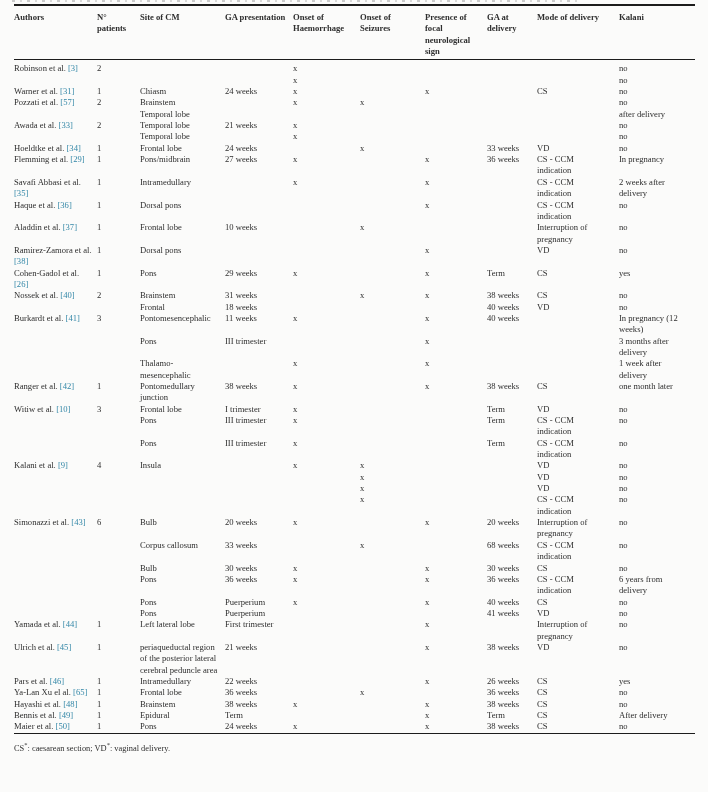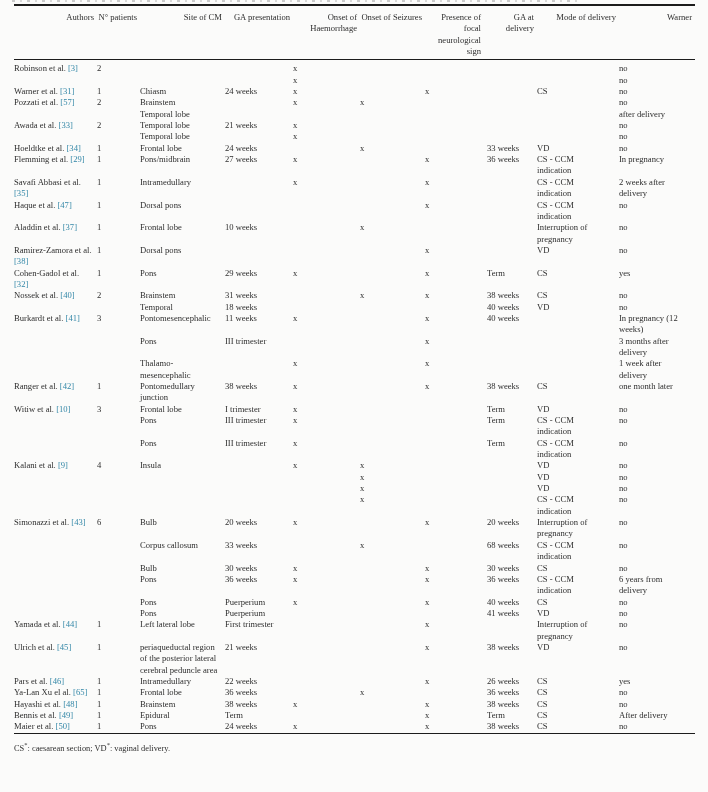--- a/index.html
+++ b/index.html
@@ -28,22 +28,22 @@
   table.cm-table {
     border-collapse: collapse;
     table-layout: fixed;
     width: 681px;
     margin: 4px 0 0 14px;
     font-size: 8.6px;
     line-height: 11.35px;
     border-top: 2px solid #1c1c1c;
   }
   table.cm-table th {
-    font-weight: normal;
-    text-align: right;
+    font-weight: bold;
+    text-align: left;
     vertical-align: top;
     padding: 6px 3px 2px 0;
     border-bottom: 1.2px solid #1c1c1c;
   }
   table.cm-table td {
     vertical-align: top;
     text-align: left;
     padding: 0 3px 0 0;
   }
   table.cm-table tbody tr:first-child td { padding-top: 3px; }
@@ -105,21 +105,21 @@
           <th>
             <div class="cell hc7">Presence of focal neurological sign</div>
           </th>
           <th>
             <div class="cell hc8">GA at delivery</div>
           </th>
           <th>
             <div class="cell hc9">Mode of delivery</div>
           </th>
           <th>
-            <div class="cell hc10">Warner</div>
+            <div class="cell hc10">Kalani</div>
           </th>
         </tr>
     </thead>
     <tbody>
         <tr>
           <td>
             <div class="cell c1">Robinson et al. <span class="ref">[3]</span></div>
           </td>
           <td>
             <div class="cell c2">2</div>
@@ -432,21 +432,21 @@
           </td>
           <td>
             <div class="cell c9">CS - CCM indication</div>
           </td>
           <td>
             <div class="cell c10">2 weeks after delivery</div>
           </td>
         </tr>
         <tr>
           <td>
-            <div class="cell c1">Haque et al. <span class="ref">[47]</span></div>
+            <div class="cell c1">Haque et al. <span class="ref">[36]</span></div>
           </td>
           <td>
             <div class="cell c2">1</div>
           </td>
           <td>
             <div class="cell c3">Dorsal pons</div>
           </td>
           <td>
             <div class="cell c4"></div>
           </td>
@@ -528,21 +528,21 @@
           </td>
           <td>
             <div class="cell c9">VD</div>
           </td>
           <td>
             <div class="cell c10">no</div>
           </td>
         </tr>
         <tr>
           <td>
-            <div class="cell c1">Cohen-Gadol et al. <span class="ref">[32]</span></div>
+            <div class="cell c1">Cohen-Gadol et al. <span class="ref">[26]</span></div>
           </td>
           <td>
             <div class="cell c2">1</div>
           </td>
           <td>
             <div class="cell c3">Pons</div>
           </td>
           <td>
             <div class="cell c4">29 weeks</div>
           </td>
@@ -598,21 +598,21 @@
           </td>
         </tr>
         <tr>
           <td>
             <div class="cell c1"></div>
           </td>
           <td>
             <div class="cell c2"></div>
           </td>
           <td>
-            <div class="cell c3">Temporal</div>
+            <div class="cell c3">Frontal</div>
           </td>
           <td>
             <div class="cell c4">18 weeks</div>
           </td>
           <td>
             <div class="cell c5"></div>
           </td>
           <td>
             <div class="cell c6"></div>
           </td>

